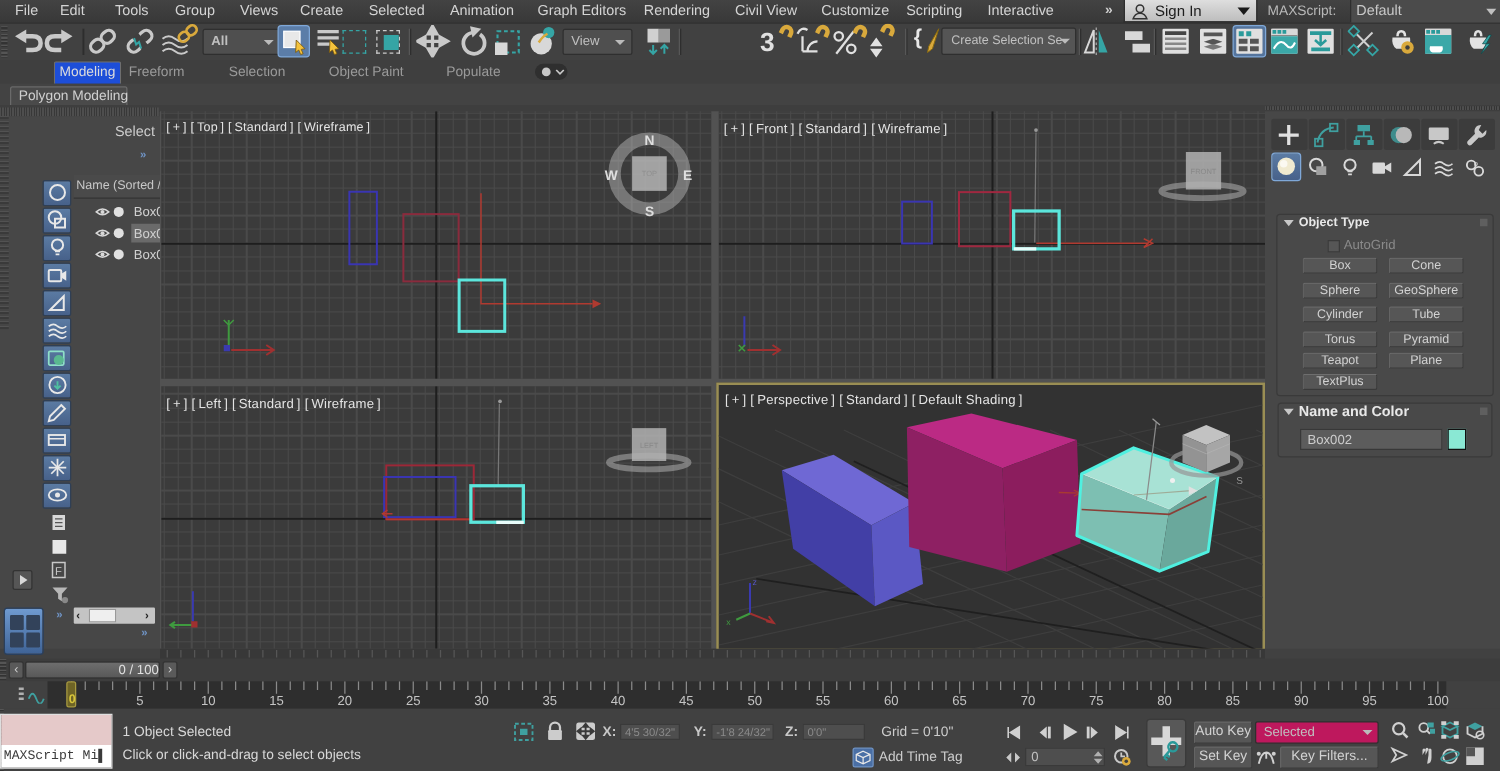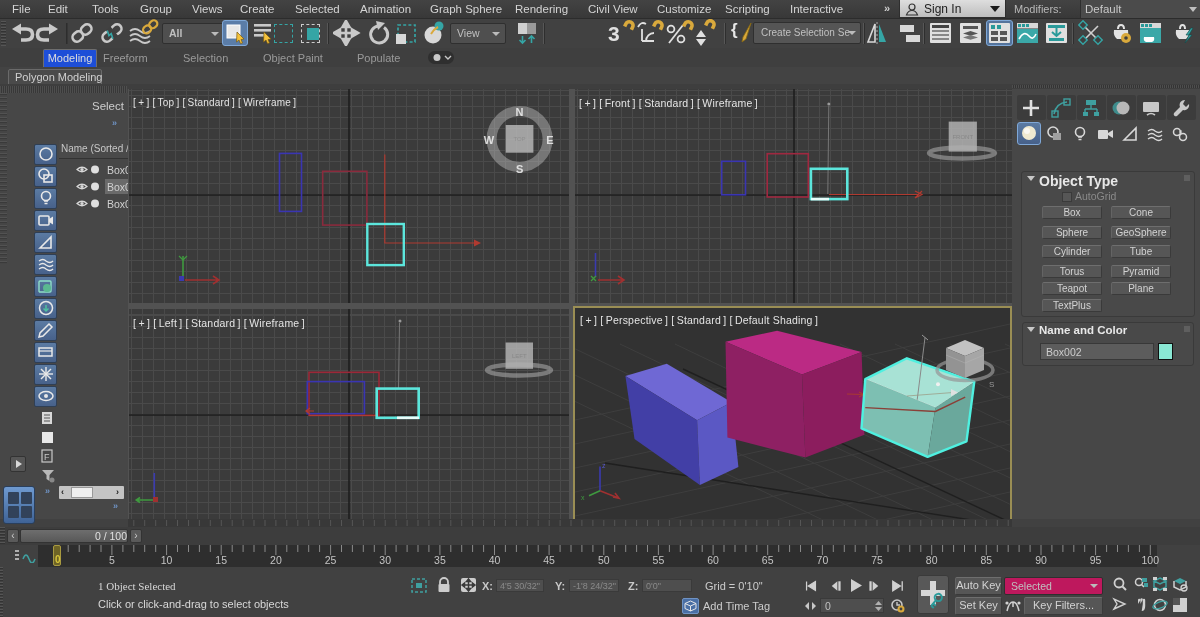--- a/index.html
+++ b/index.html
@@ -15,36 +15,36 @@
 
 <div class="ab" style="left:0;top:0;width:1200px;height:18px;background:linear-gradient(#434343,#383838);border-bottom:1px solid #2c2c2c;"></div>
 <div class="ab t" style="left:12px;top:3px;">File</div>
 <div class="ab t" style="left:48px;top:3px;">Edit</div>
 <div class="ab t" style="left:92px;top:3px;">Tools</div>
 <div class="ab t" style="left:140px;top:3px;">Group</div>
 <div class="ab t" style="left:192px;top:3px;">Views</div>
 <div class="ab t" style="left:240px;top:3px;">Create</div>
 <div class="ab t" style="left:295px;top:3px;">Selected</div>
 <div class="ab t" style="left:360px;top:3px;">Animation</div>
-<div class="ab t" style="left:430px;top:3px;">Graph Sphere</div>
+<div class="ab t" style="left:430px;top:3px;">Graph Editors</div>
 <div class="ab t" style="left:515px;top:3px;">Rendering</div>
 <div class="ab t" style="left:588px;top:3px;">Civil View</div>
 <div class="ab t" style="left:657px;top:3px;">Customize</div>
 <div class="ab t" style="left:725px;top:3px;">Scripting</div>
 <div class="ab t" style="left:790px;top:3px;">Interactive</div>
 <div class="ab" style="left:884px;top:2px;color:#cfcfcf;font-size:11px;font-weight:bold;">»</div>
 <div class="ab" style="left:899px;top:0;width:107px;height:18px;background:linear-gradient(#dedede,#bdbdbd);border:1px solid #2e2e2e;border-top:none;box-sizing:border-box;">
 <svg class="ab" style="left:5px;top:2px" width="14" height="14" viewBox="0 0 14 14">
         <circle cx="7" cy="5" r="3" fill="none" stroke="#333" stroke-width="1.2"></circle>
         <path d="M1.5 13 Q3 8.5 7 8.5 Q11 8.5 12.5 13 Z" fill="none" stroke="#333" stroke-width="1.2"></path>
       </svg>
 <div class="ab" style="left:24px;top:2px;color:#1d1d1d;font-size:12px;">Sign In</div>
 <div class="ab" style="left:90px;top:6px;width:0;height:0;border-left:5px solid transparent;border-right:5px solid transparent;border-top:6px solid #1a1a1a;"></div>
 </div>
-<div class="ab" style="left:1014px;top:3px;color:#b8b8b8;font-size:11px;">Modifiers:</div>
+<div class="ab" style="left:1014px;top:3px;color:#b8b8b8;font-size:11px;">MAXScript:</div>
 <div class="ab" style="left:1080px;top:0;width:120px;height:18px;background:#4b4b4b;border-left:1px solid #2e2e2e;box-sizing:border-box;">
 <div class="ab" style="left:4px;top:3px;color:#c8c8c8;font-size:11.5px;">Default</div>
 <div class="ab" style="left:108px;top:7px;width:0;height:0;border-left:4px solid transparent;border-right:4px solid transparent;border-top:5px solid #c0c0c0;"></div>
 </div>
 <div class="ab" style="left:0;top:19px;width:1200px;height:29px;background:#414141;border-bottom:1px solid #303030;"></div>
 <div class="ab" style="left:1px;top:21px;width:5px;height:25px;background:repeating-linear-gradient(#555 0 1px,#333 1px 2px,transparent 2px 3px);"></div>
 <svg class="ab" style="left:0;top:19px" width="1200" height="29" viewBox="0 0 1200 29">
 <path d="M20 10 L26 10 Q32.5 10 32.5 15.5 Q32.5 21 26 21 L21 21" fill="none" stroke="#c9c9c9" stroke-width="3.6"></path>
       <path d="M21 4.5 L21 15.5 L12 10 Z" fill="#c9c9c9"></path>
 <path d="M50 10 L44 10 Q37.5 10 37.5 15.5 Q37.5 21 44 21 L49 21" fill="none" stroke="#c9c9c9" stroke-width="3.6"></path>
@@ -565,21 +565,21 @@
         <path d="M3 15 q4 -3 7 0 q4 3 7 0"></path>
       </g>
     </svg>
 <svg class="ab" style="left:1170px;top:124px" width="20" height="20" viewBox="0 0 20 20">
       <circle cx="7" cy="8" r="3.5" fill="none" stroke="#d8d8d8" stroke-width="1.5"></circle>
       <circle cx="13" cy="13" r="3.5" fill="none" stroke="#d8d8d8" stroke-width="1.5"></circle>
       <text x="9" y="9" fill="#d8d8d8" font-size="6">o</text>
     </svg>
 <div class="ab" style="left:1021px;top:171px;width:174px;height:146px;background:#494949;border:1px solid #3a3a3a;border-radius:3px;box-sizing:border-box;"></div>
 <div class="ab" style="left:1027px;top:176px;width:0;height:0;border-left:4px solid transparent;border-right:4px solid transparent;border-top:5px solid #c8c8c8;"></div>
-<div class="ab" style="left:1039px;top:173px;color:#e8e8e8;font-size:14px;font-weight:bold;text-align:center;">Object Type</div>
+<div class="ab" style="left:1039px;top:173px;color:#e8e8e8;font-size:10px;font-weight:bold;text-align:center;">Object Type</div>
 <div class="ab" style="left:1184px;top:175px;width:6px;height:6px;background:#5f5f5f;"></div>
 <div class="ab" style="left:1062px;top:192px;width:8px;height:8px;background:#565656;border:1px solid #3a3a3a;"></div>
 <div class="ab" style="left:1075px;top:190px;color:#8a8a8a;font-size:10.5px;">AutoGrid</div>
 <div class="ab btn3d" style="left:1042px;top:206px;width:60px;height:13px;font-size:10px;line-height:12px;box-sizing:border-box;">Box</div>
 <div class="ab btn3d" style="left:1111px;top:206px;width:60px;height:13px;font-size:10px;line-height:12px;box-sizing:border-box;">Cone</div>
 <div class="ab btn3d" style="left:1042px;top:225.5px;width:60px;height:13px;font-size:10px;line-height:12px;box-sizing:border-box;">Sphere</div>
 <div class="ab btn3d" style="left:1111px;top:225.5px;width:60px;height:13px;font-size:10px;line-height:12px;box-sizing:border-box;">GeoSphere</div>
 <div class="ab btn3d" style="left:1042px;top:245px;width:60px;height:13px;font-size:10px;line-height:12px;box-sizing:border-box;">Cylinder</div>
 <div class="ab btn3d" style="left:1111px;top:245px;width:60px;height:13px;font-size:10px;line-height:12px;box-sizing:border-box;">Tube</div>
 <div class="ab btn3d" style="left:1042px;top:264.5px;width:60px;height:13px;font-size:10px;line-height:12px;box-sizing:border-box;">Torus</div>
@@ -815,21 +815,26 @@
       <text x="931.7" y="19" fill="#c4c4c4" font-size="10.5" text-anchor="middle" font-family="Liberation Sans">80</text>
       <text x="986.3" y="19" fill="#c4c4c4" font-size="10.5" text-anchor="middle" font-family="Liberation Sans">85</text>
       <text x="1041.0" y="19" fill="#c4c4c4" font-size="10.5" text-anchor="middle" font-family="Liberation Sans">90</text>
       <text x="1095.6" y="19" fill="#c4c4c4" font-size="10.5" text-anchor="middle" font-family="Liberation Sans">95</text>
       <text x="1150.3" y="19" fill="#c4c4c4" font-size="10.5" text-anchor="middle" font-family="Liberation Sans">100</text>
     </svg>
 <div class="ab" style="left:53px;top:545px;width:8px;height:21px;background:#6e6426;border:1px solid #a89a40;border-radius:2px;box-sizing:border-box;"></div>
 <div class="ab" style="left:55px;top:554px;color:#d8c63a;font-size:10px;font-weight:bold;">0</div>
 <div class="ab" style="left:0;top:567px;width:1200px;height:50px;background:#414141;"></div>
 <div class="ab" style="left:0;top:567px;width:3px;height:50px;background:repeating-linear-gradient(#555 0 1px,#333 1px 2px,transparent 2px 3px);"></div>
-<div class="ab" style="left:98px;top:580px;color:#d8d8d8;font-size:11px;font-family:Liberation Serif, serif;">1 Object Selected</div>
+<div class="ab" style="left:0;top:571px;width:90px;height:44px;border:1px solid #dedede;box-sizing:border-box;">
+      <div class="ab" style="left:0;top:0;width:88px;height:24px;background:#e5c9c9;"></div>
+      <div class="ab" style="left:0;top:24px;width:88px;height:18px;background:#ffffff;"></div>
+      <div class="ab" style="left:2px;top:27px;color:#3a3a3a;font-size:10.5px;font-family:'Liberation Mono',monospace;white-space:nowrap;overflow:hidden;width:85px;">MAXScript Mi▌</div>
+    </div>
+<div class="ab" style="left:98px;top:580px;color:#d8d8d8;font-size:11px;">1 Object Selected</div>
 <div class="ab" style="left:98px;top:598px;color:#d8d8d8;font-size:11px;">Click or click-and-drag to select objects</div>
 <svg class="ab" style="left:410px;top:577px" width="20" height="17" viewBox="0 0 20 17">
       <rect x="2" y="2" width="14" height="13" fill="none" stroke="#3fa0a0" stroke-width="1.5" stroke-dasharray="3 2"></rect>
       <rect x="6" y="6" width="6" height="5" fill="#3fa0a0"></rect>
     </svg>
 <svg class="ab" style="left:436px;top:576px" width="16" height="18" viewBox="0 0 16 18">
       <path d="M4 8 V6 a4 4 0 0 1 8 0 v2" fill="none" stroke="#cccccc" stroke-width="1.8"></path>
       <rect x="2.5" y="8" width="11" height="8" rx="1" fill="#cccccc"></rect>
     </svg>
 <svg class="ab" style="left:460px;top:577px" width="18" height="17" viewBox="0 0 18 17">

